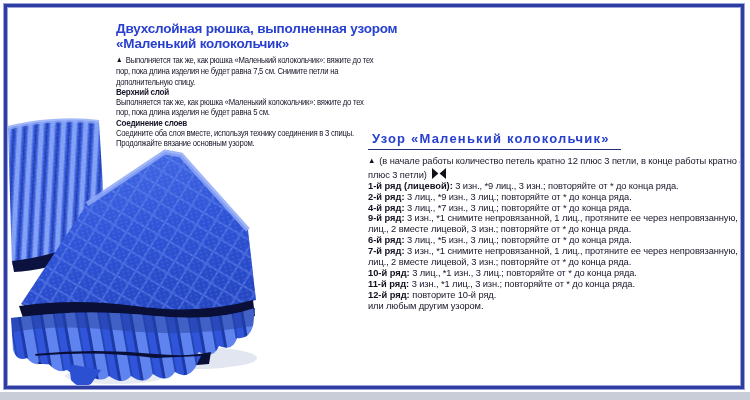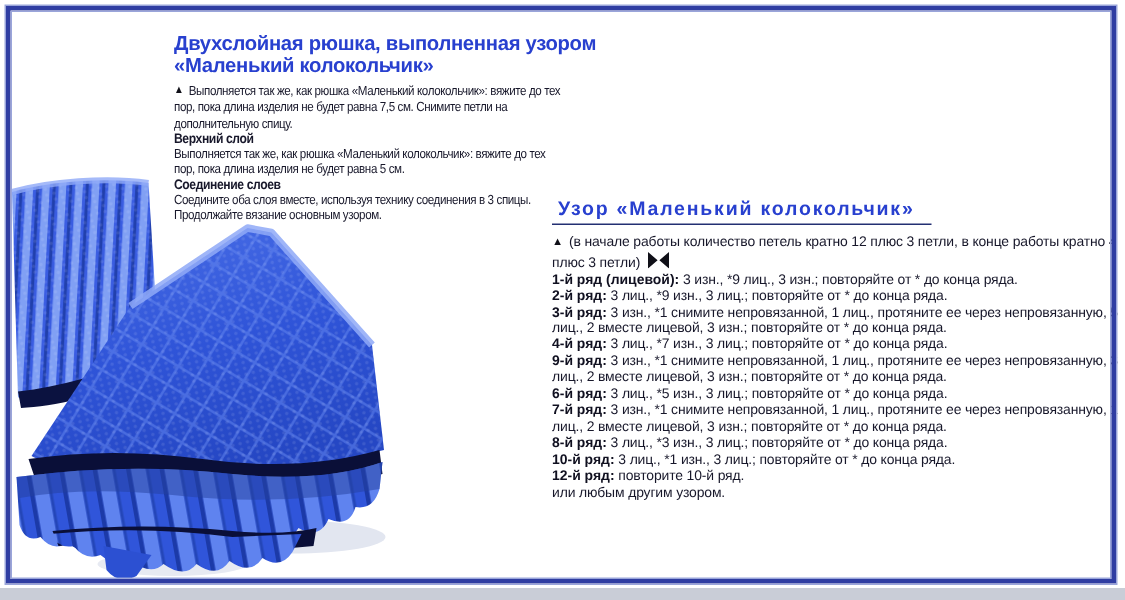--- a/index.html
+++ b/index.html
@@ -136,26 +136,25 @@
 
 <div class="rightcol">
   <h2 class="pattern-heading">Узор «Маленький колокольчик»</h2>
   <hr class="heading-rule">
   <p class="note-block"><span class="tri-marker">▲</span><span>(в начале работы количество петель кратно 12 плюс 3 петли, в конце работы кратно 4 плюс 3 петли)</span><svg class="bowtie" width="14" height="11" viewBox="0 0 14 11">
         <path d="M0,0 L0,11 L6.4,5.5 Z M14,0 L14,11 L7.6,5.5 Z" fill="#101018"></path>
       </svg></p>
 
   <p class="row-line"><b>1-й ряд (лицевой):</b> <span>3 изн., *9 лиц., 3 изн.; повторяйте от * до конца ряда.</span></p>
   <p class="row-line"><b>2-й ряд:</b> <span>3 лиц., *9 изн., 3 лиц.; повторяйте от * до конца ряда.</span></p>
-  <p class="row-line"><b>3-й ряд:</b> <span>3 изн., *1 снимите непровязанной, 1 лиц., протяните ее через непровязанную, 5 лиц., 2 вместе лицевой, 3 изн.; повторяйте от * до конца ряда.</span></p>
   <p class="row-line"><b>4-й ряд:</b> <span>3 лиц., *7 изн., 3 лиц.; повторяйте от * до конца ряда.</span></p>
   <p class="row-line"><b>9-й ряд:</b> <span>3 изн., *1 снимите непровязанной, 1 лиц., протяните ее через непровязанную, 3 лиц., 2 вместе лицевой, 3 изн.; повторяйте от * до конца ряда.</span></p>
   <p class="row-line"><b>6-й ряд:</b> <span>3 лиц., *5 изн., 3 лиц.; повторяйте от * до конца ряда.</span></p>
   <p class="row-line"><b>7-й ряд:</b> <span>3 изн., *1 снимите непровязанной, 1 лиц., протяните ее через непровязанную, 1 лиц., 2 вместе лицевой, 3 изн.; повторяйте от * до конца ряда.</span></p>
-  <p class="row-line"><b>8-й ряд:</b> <span>3 лиц., *3 изн., 3 лиц.; повторяйте от * до конца ряда.</span></p>
   <p class="row-line"><b>10-й ряд:</b> <span>3 лиц., *1 изн., 3 лиц.; повторяйте от * до конца ряда.</span></p>
+  <p class="row-line"><b>11-й ряд:</b> <span>3 изн., *1 лиц., 3 изн.; повторяйте от * до конца ряда.</span></p>
   <p class="row-line"><b>12-й ряд:</b> <span>повторите 10-й ряд.</span></p>
 
   <p>или любым другим узором.</p>
 </div>
 
 <div class="page-frame"></div>
 <div class="bottom-edge"></div>
 
 </body></html>

